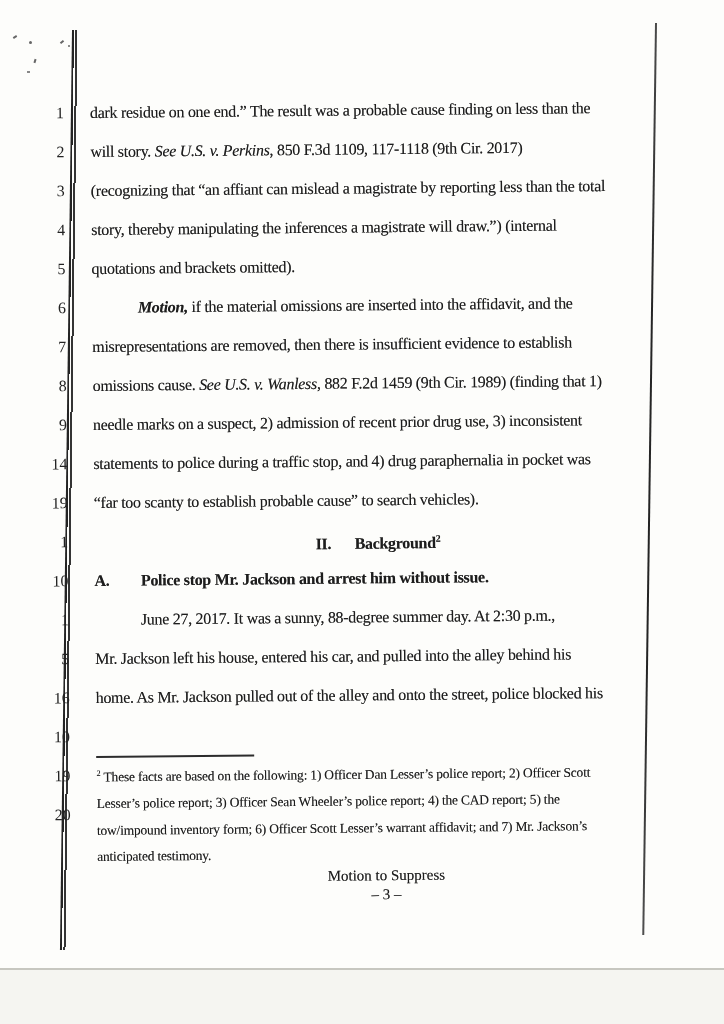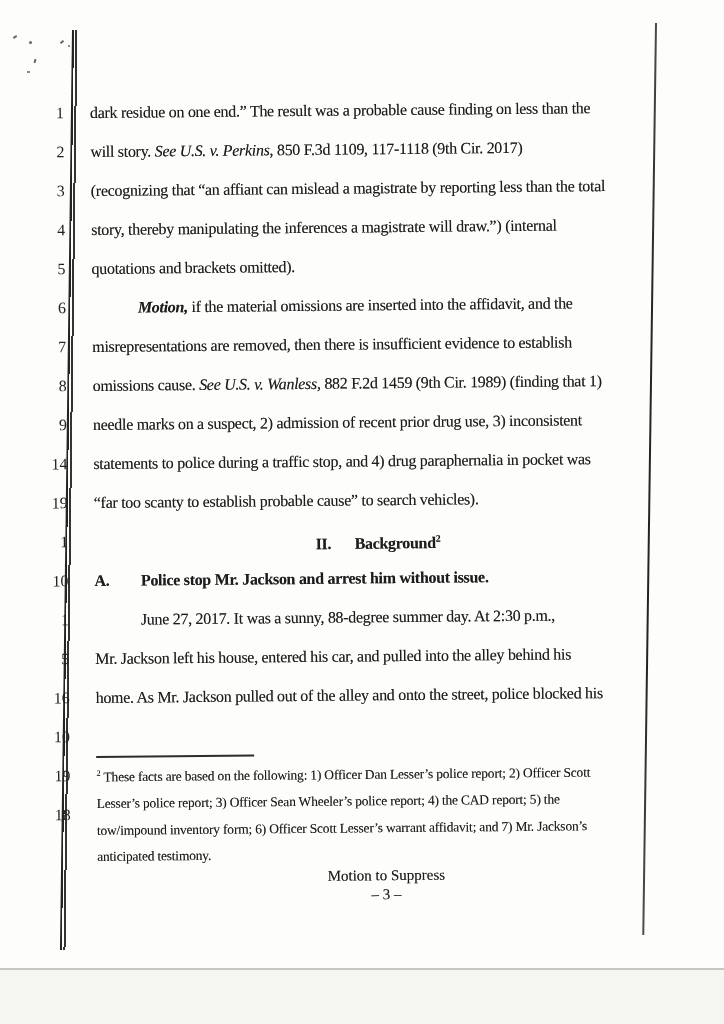--- a/index.html
+++ b/index.html
@@ -192,21 +192,21 @@
           <span class="line-no">16</span>
           <span class="line-text"><span>home. As Mr. Jackson pulled out of the alley and onto the street, police blocked his</span></span>
         </div>
         <div class="doc-row">
           <span class="line-no">10</span>
         </div>
         <div class="doc-row">
           <span class="line-no">19</span>
         </div>
         <div class="doc-row">
-          <span class="line-no">18</span>
+          <span class="line-no">20</span>
         </div>
       </div>
 
     <div class="footnote">
       <div class="fn-sep"></div>
       <div id="fn-lines">
           <div class="fn-line"><span class="seg-sup">2</span><span> These facts are based on the following: 1) Officer Dan Lesser’s police report; 2) Officer Scott</span></div>
           <div class="fn-line"><span>Lesser’s police report; 3) Officer Sean Wheeler’s police report; 4) the CAD report; 5) the</span></div>
           <div class="fn-line"><span>tow/impound inventory form; 6) Officer Scott Lesser’s warrant affidavit; and 7) Mr. Jackson’s</span></div>
           <div class="fn-line"><span>anticipated testimony.</span></div>

